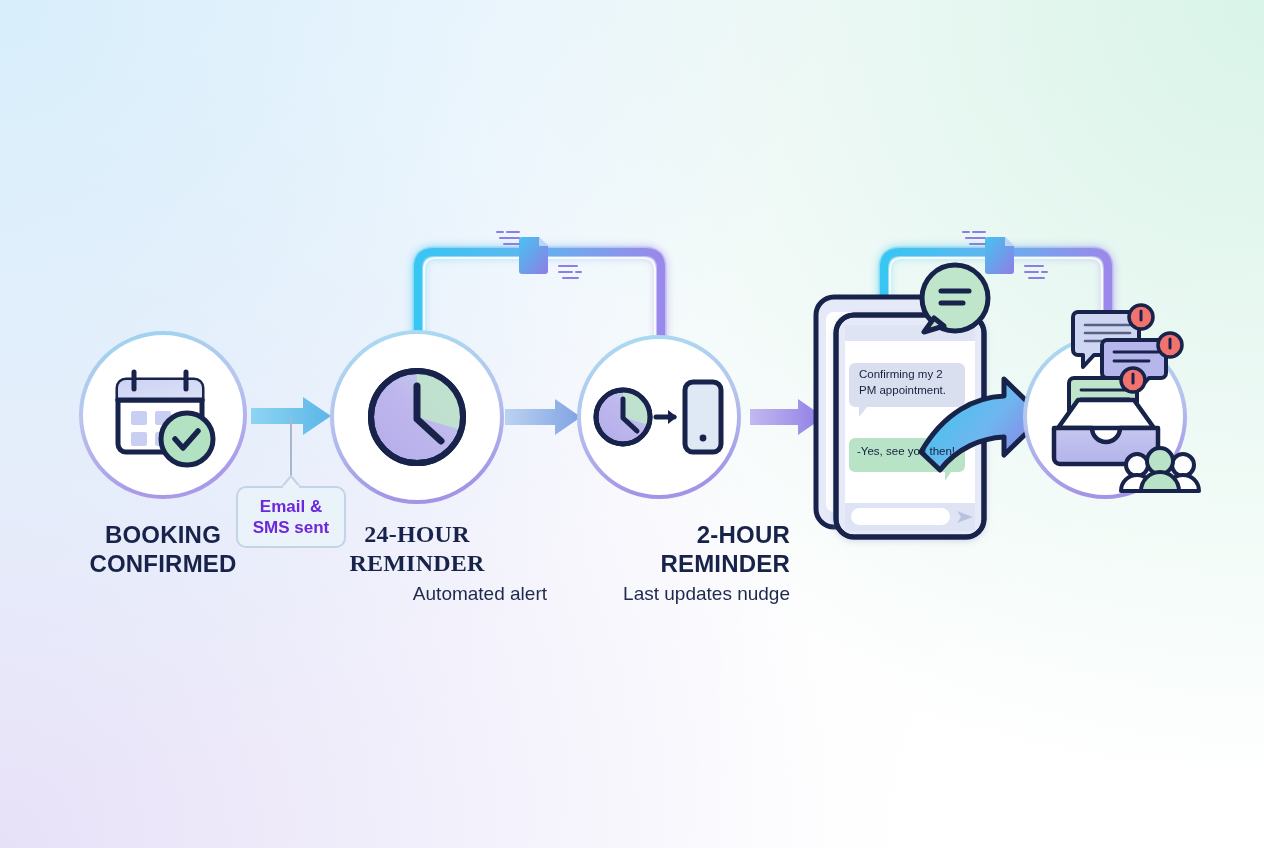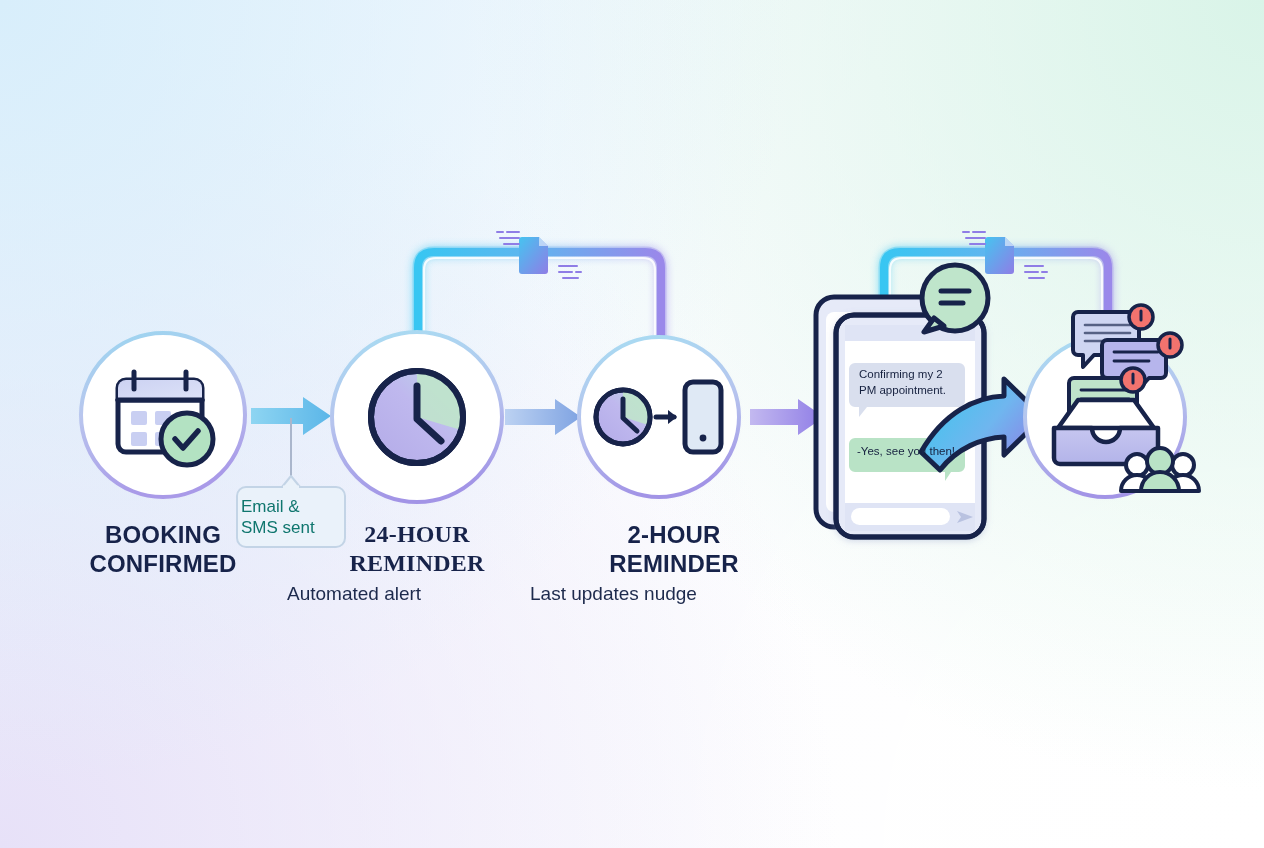--- a/index.html
+++ b/index.html
@@ -18,26 +18,26 @@
   #stage { position:absolute; inset:0; }
   .layer { position:absolute; inset:0; }
   svg.layer { width:1264px; height:848px; }
 
   .node-label {
     position:absolute; text-align:center; color:#17234a;
     font-weight:bold; font-size:24px; line-height:1.22;
     letter-spacing:0.2px; white-space:pre-line;
   }
   .node-sub {
-    position:absolute; text-align:left; color:#1d2a4d;
+    position:absolute; text-align:right; color:#1d2a4d;
     font-size:19px; line-height:1.2; font-weight:normal;
   }
   .callout-text {
-    position:absolute; text-align:left; color:#0f766e;
-    font-size:17px; line-height:1.25; white-space:pre-line;
+    position:absolute; text-align:center; color:#6d28d9;
+    font-size:17px; line-height:1.25; white-space:pre-line;font-weight:bold;
   }
   .bubble-text {
     position:absolute; color:#16213f; font-size:11.5px;
     line-height:1.35; white-space:pre-line;
   }
 </style>
 </head>
 <body>
 
 <div id="stage">
@@ -302,21 +302,21 @@
 
   <div class="layer">
 
     <div class="node-label" style="left:33px; top:520px; width:260px;">BOOKING
 CONFIRMED</div>
 
     <div class="node-label" style="left:287px; top:520px; width:260px;font-family:Liberation Serif, serif;">24-HOUR
 REMINDER</div>
     <div class="node-sub" style="left:287px; top:583px; width:260px;">Automated alert</div>
 
-    <div class="node-label" style="left:544px; top:520px; width:260px;">2-HOUR
+    <div class="node-label" style="left:530px; top:520px; width:260px;text-align:right;">2-HOUR
 REMINDER</div>
     <div class="node-sub" style="left:530px; top:583px; width:260px;">Last updates nudge</div>
 
 
     <div class="callout-text" style="left:241px; top:496px; width:100px;">Email &amp;
 SMS sent</div>
 
     <div class="bubble-text" style="left:859px; top:367px; width:102px;">Confirming my 2
 PM appointment.</div>
 

